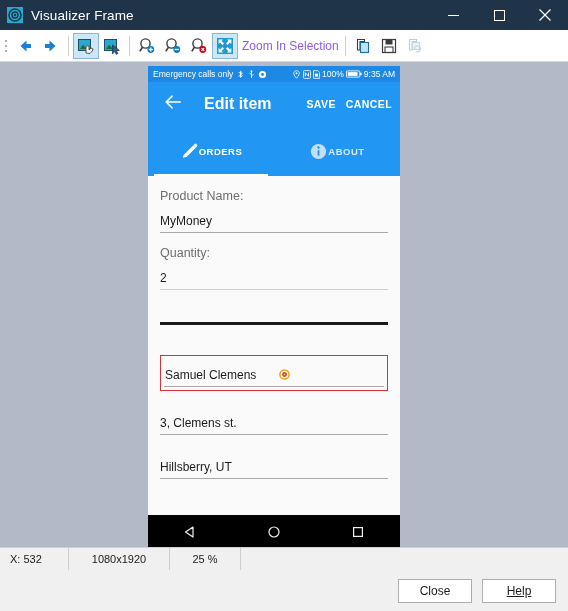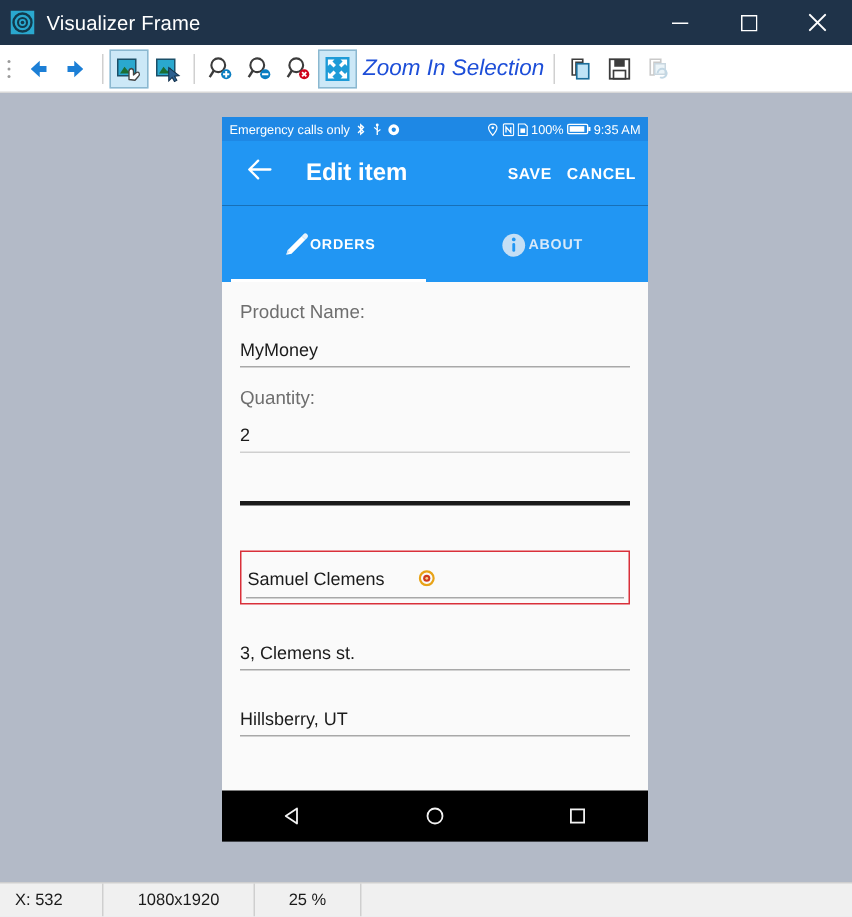--- a/index.html
+++ b/index.html
@@ -111,45 +111,44 @@
   }
   .tb-btn svg { display: block; }
   .tb-sep {
     width: 1px;
     height: 20px;
     background: #d0d0d0;
     margin: 0 4px;
     flex: 0 0 1px;
   }
   .tb-label {
-    font-size: 15px;
-    color: #1d4ed8;
+    font-size: 12px;
+    color: #8b5cf6;
     margin-left: 4px;
     margin-right: 2px;
     white-space: nowrap;
     font-family: "Liberation Sans", sans-serif;
-    font-style: italic;
   }
 
   
   .canvas {
     flex: 1 1 auto;
     background: #b3bac7;
     position: relative;
     overflow: hidden;
   }
 
   
   .phone {
     position: absolute;
     left: 148px;
-    top: 16px;
-    width: 284px;
+    top: 4px;
+    width: 252px;
     height: 483px;
-    background: #000000;
+    background: #22c55e;
     overflow: hidden;
     display: flex;
     flex-direction: column;
   }
   .phone-status {
     height: 16px;
     background: #1e88e5;
     display: flex;
     align-items: center;
     flex: 0 0 16px;
@@ -667,14 +666,20 @@
     </div>
   </div>
 
   <div class="statusbar">
     <div class="sb-cell w1">X: 532</div>
     <div class="sb-cell w3">1080x1920</div>
     <div class="sb-cell w4">25 %</div>
     <div class="sb-cell grow"></div>
   </div>
 
+  <div class="footer">
+    <div class="dlg-btn">Close</div>
+    <div class="dlg-btn">
+        <u>Help</u>
+      </div>
+  </div>
 
 </div>
 
 </body></html>

